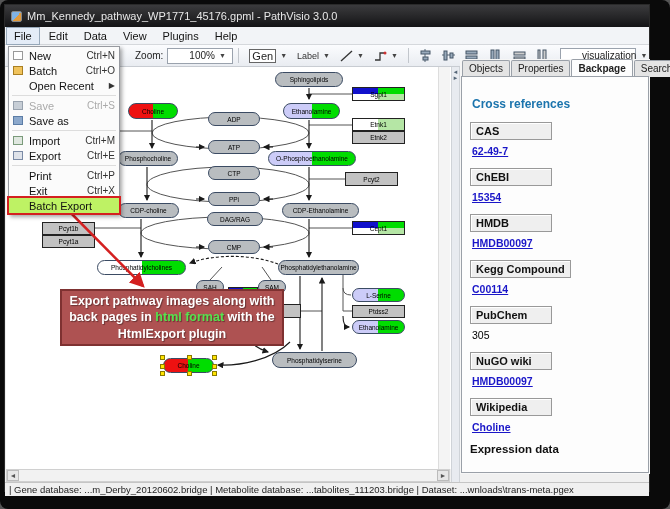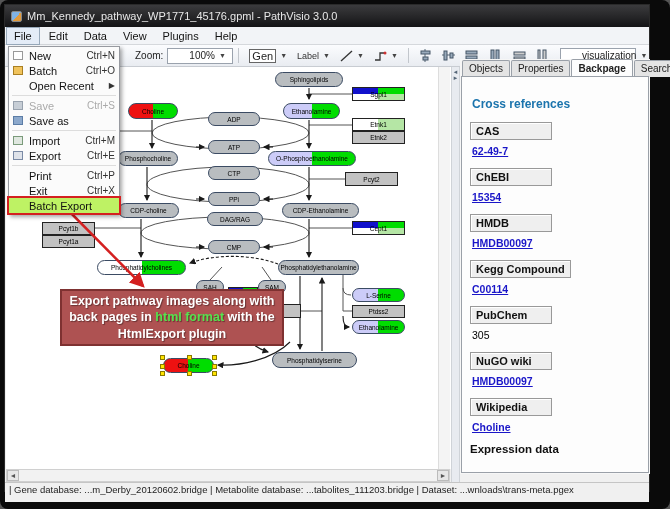--- a/index.html
+++ b/index.html
@@ -34,21 +34,21 @@
   .tab{padding:2px 6px;border:1px solid #9aa0a8;border-bottom:none;background:#e4e4e4;margin-right:1px;border-radius:2px 2px 0 0;color:#222;}
   .tab.active{background:#fdfdfd;font-weight:bold;position:relative;top:-1px;padding-top:3px;}
   #panelbody{position:absolute;left:1px;top:17px;width:188px;height:397px;background:#fdfdfd;border:1px solid #9aa0a8;overflow:hidden;padding:6px 8px;}
   #xref-heading{color:#1b74ad;font-weight:bold;font-size:12px;margin:14px 0 10px 2px;}
   .xref-sec{margin-bottom:10px;}
   .xref-head{display:inline-block;min-width:82px;background:#efefef;border:1px solid #999;box-shadow:inset 1px 1px 0 #fff;padding:2px 5px;font-weight:bold;font-size:11px;color:#111;}
   .xref-val{display:block;margin:5px 0 0 2px;font-size:10.5px;}
   .xref-link{color:#1a16c8;font-weight:bold;text-decoration:underline;}
   #panel-footer{font-weight:bold;font-size:11.5px;color:#111;margin-top:4px;}
   
-  #statusbar{position:absolute;left:0;top:477px;width:100%;height:20px;background:#f0f0f0;border-top:1px solid #c5c5c5;font-size:9.5px;color:#222;padding:1px 4px;white-space:nowrap;overflow:hidden;}
+  #statusbar{position:absolute;left:0;top:477px;width:100%;height:14px;background:#f0f0f0;border-top:1px solid #c5c5c5;font-size:9.5px;color:#222;padding:1px 4px;white-space:nowrap;overflow:hidden;}
   
   #filemenu{position:absolute;left:8px;top:46px;width:112px;background:#fbfbfb;border:1px solid #979aa0;box-shadow:2px 2px 4px rgba(0,0,0,.35);font-size:11px;z-index:30;padding:1px 0;}
   .fm-item{display:flex;align-items:center;height:15px;padding:0 4px 0 2px;color:#111;}
   .fm-item .ico{width:14px;height:11px;margin-right:4px;flex:none;display:flex;align-items:center;justify-content:center;font-size:9px;}
   .fm-label{flex:1;white-space:nowrap;}
   .fm-short{color:#333;font-size:10px;}
   .fm-item.disabled .fm-label,.fm-item.disabled .fm-short{color:#aaa;}
   .fm-sep{height:1px;background:#ddd;margin:2px 3px;}
   .fm-item.boxed{outline:2px solid #d42020;outline-offset:0px;background:#bef264;}
   .sub-arrow{font-size:8px;color:#333;}

